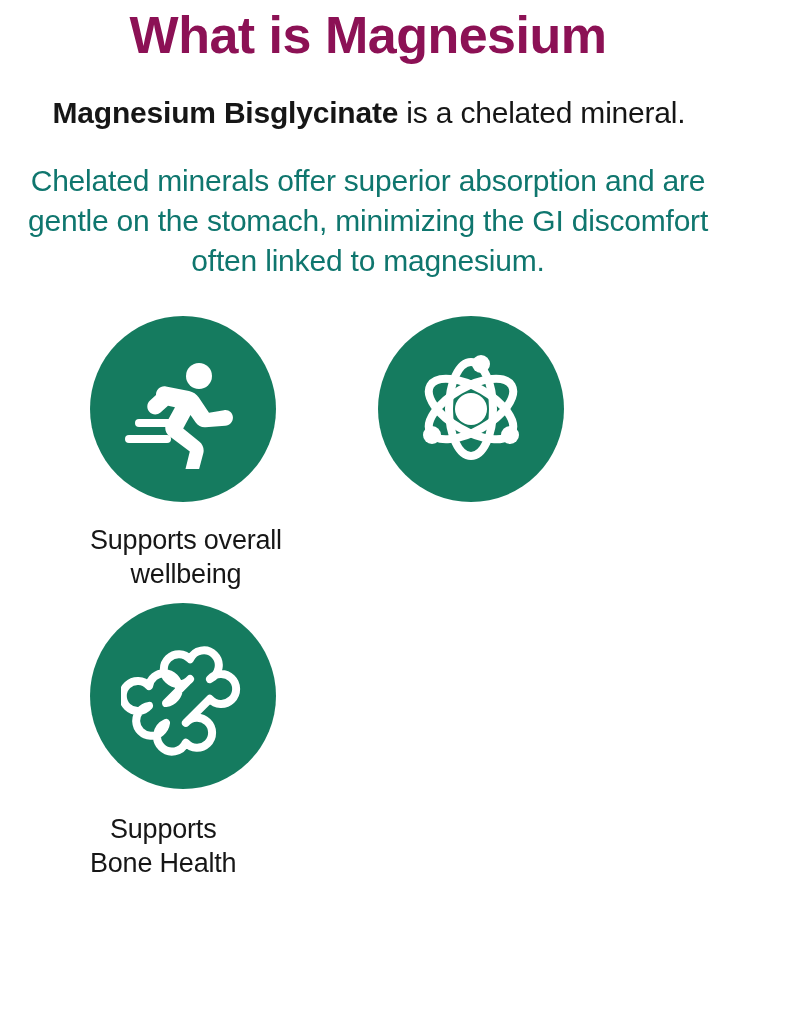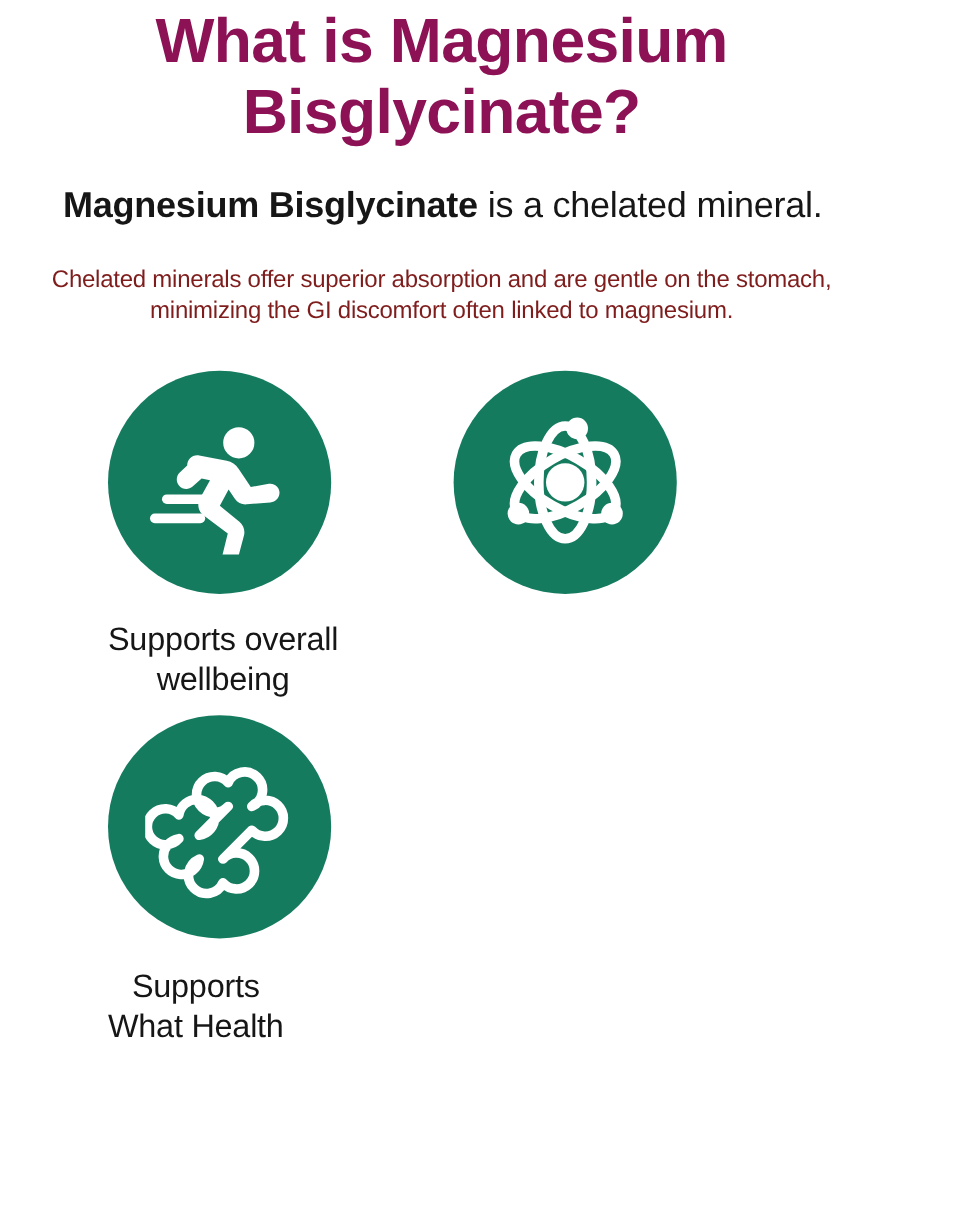--- a/index.html
+++ b/index.html
@@ -48,23 +48,23 @@
     letter-spacing: -0.2px;
   }
   .intro .strong {
     font-weight: 700;
   }
 
   .paragraph {
     margin: 0;
     padding: 30px 24px 0 24px;
     text-align: center;
-    font-size: 20px;
+    font-size: 30px;
     line-height: 1.32;
-    color: #7f1d1d;
+    color: #0f766e;
     letter-spacing: -0.2px;
   }
 
   
   .benefits {
     margin: 0;
     padding: 36px 0 0 0;
     display: grid;
     grid-template-columns: 268px 268px;
     justify-content: center;
@@ -104,21 +104,21 @@
   }
   .benefit-row2 .benefit-label {
     padding-top: 24px;
   }
 </style>
 </head>
 <body>
 
 <div class="page">
 
-  <h1 class="heading"><span>What is Magnesium</span><br><span>Bisglycinate?</span></h1>
+  <h1 class="heading"><span>What is Magnesium</span><br></h1>
 
   <p class="intro"><span class="strong">Magnesium Bisglycinate</span><span> is a chelated mineral.</span></p>
 
   <p class="paragraph">Chelated minerals offer superior absorption and are gentle on the stomach, minimizing the GI discomfort often linked to magnesium.</p>
 
   <div class="benefits">
 
     <div class="benefit">
       <div class="icon-circle">
         <span>
@@ -176,18 +176,18 @@
                        A15 15 0 1 1 79 83
                        L45 83
                        A15 15 0 1 1 31 97
                        A15 15 0 1 1 31 69
                        A15 15 0 1 1 31 45 Z" fill="none" stroke="#ffffff" stroke-width="8" stroke-linejoin="round"></path>
             </g>
           </svg>
         </span>
       </div>
       <div class="benefit-label">Supports
-What Health</div>
+Bone Health</div>
     </div>
 
 
   </div>
 </div>
 
 </body></html>

